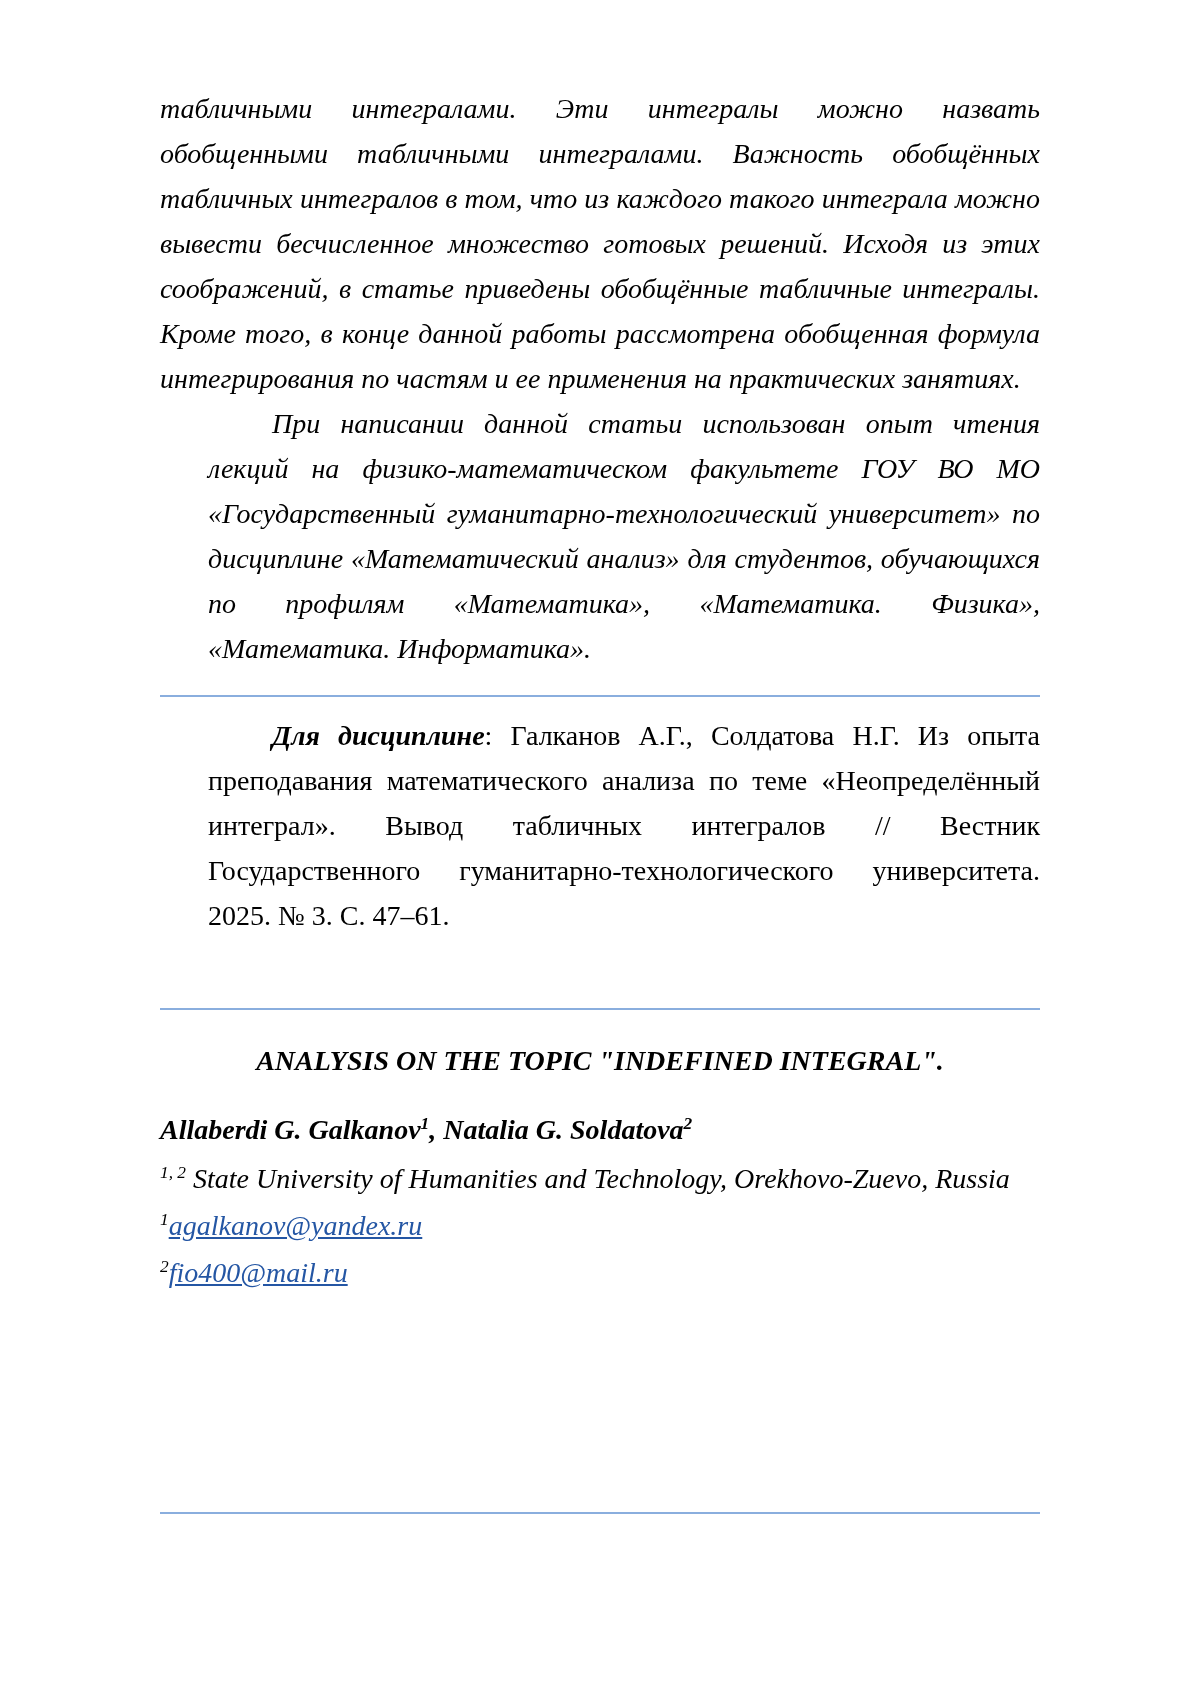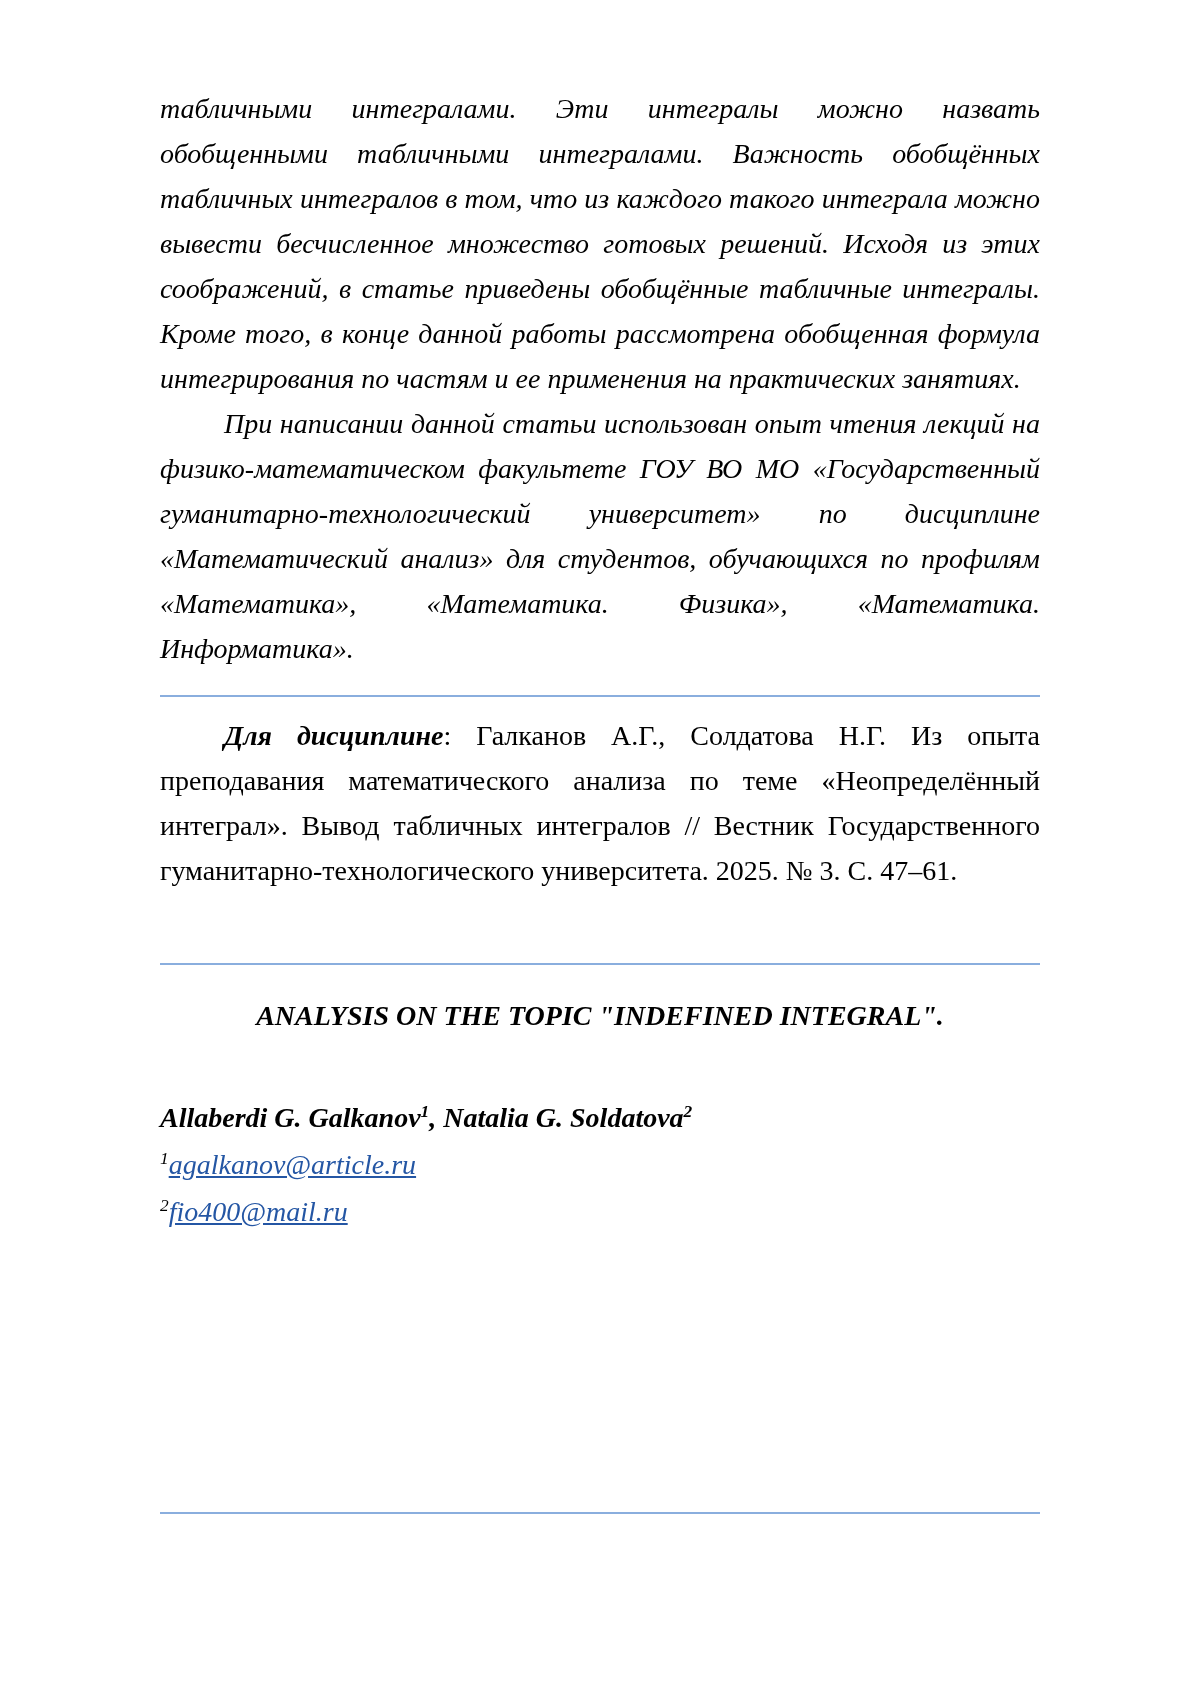--- a/index.html
+++ b/index.html
@@ -16,39 +16,39 @@
     font-size: 28px;
     line-height: 45px;
     color: var(--text, #000000);
   }
 
   p { margin: 0; }
 
   .jt  { text-align: justify; }
   .it  { font-style: italic; }
   .bi  { font-weight: 700; font-style: italic; }
-  .ind { text-indent: 64px; }
+  .ind { text-indent: 64px; margin-left: 48px; }
 
   .rule {
     border: 0;
     border-top: 2px solid var(--rule, #8aaede);
     margin: 0;
   }
   .rule-1 { margin: 24px 0 16px 0; }
   .rule-2 { margin: 70px 0 28px 0; }
 
   .title-block {
     margin-top: 12px;
     text-align: center;
     font-weight: 700;
     font-style: italic;
   }
 
   .authors-line {
-    margin-top: 57px;
+    margin-top: 24px;
     font-weight: 700;
     font-style: italic;
   }
 
   .affiliation-line { font-style: italic; margin-top: 4px; }
 
   .email-line { font-style: italic; margin-top: 2px; }
 
   .email-link {
     color: var(--link, #2456a4);
@@ -88,20 +88,21 @@
 
   <hr class="rule rule-2">
 
 
   <div class="title-block">
     <div>ANALYSIS ON THE TOPIC "INDEFINED INTEGRAL".</div>
   </div>
 
   <p class="authors-line"><span>Allaberdi G. Galkanov</span><sup>1</sup><span>, </span><span>Natalia G. Soldatova</span><sup>2</sup></p>
 
+  <p class="affiliation-line"><sup>1, 2</sup><span> State University of Humanities and Technology, Orekhovo-Zuevo, Russia</span></p>
 
-  <p class="email-line"><sup>1</sup><a class="email-link">agalkanov@article.ru</a></p>
+  <p class="email-line"><sup>1</sup><a class="email-link">agalkanov@yandex.ru</a></p>
 
   <p class="email-line"><sup>2</sup><a class="email-link">fio400@mail.ru</a></p>
 
   <hr class="bottom-rule">
 
 </div>
 
 </body></html>

